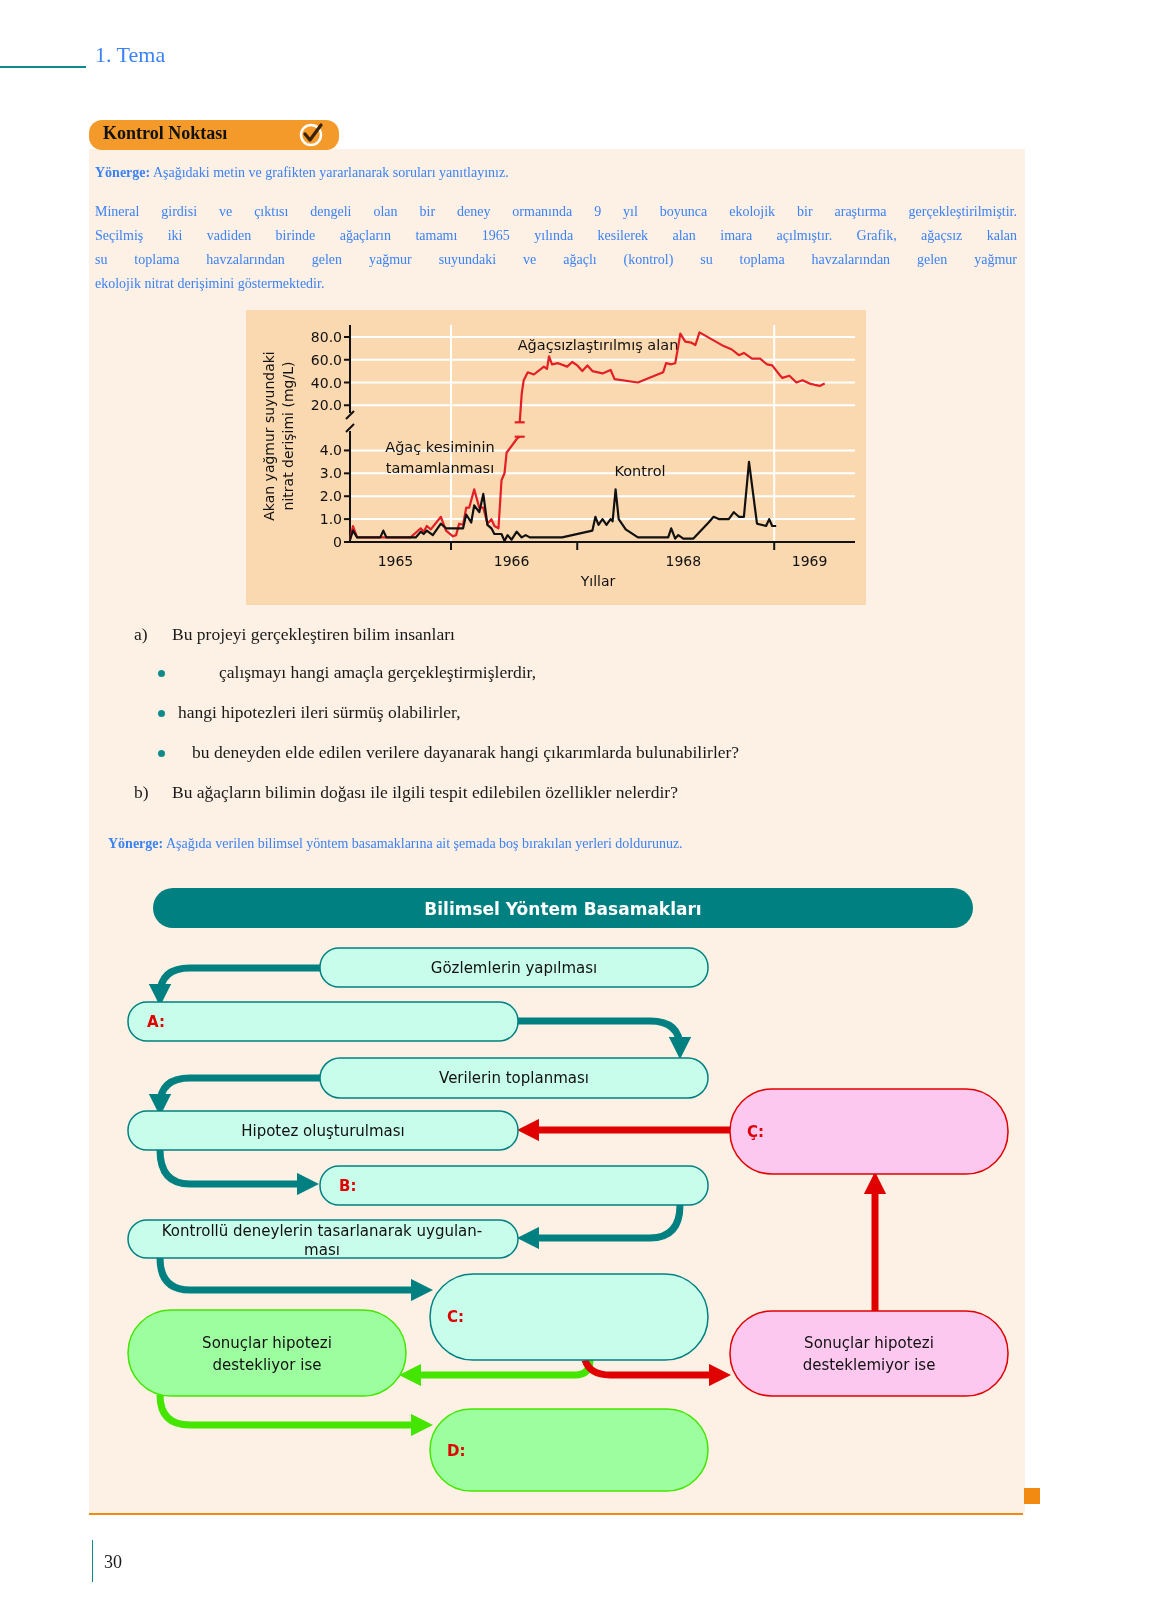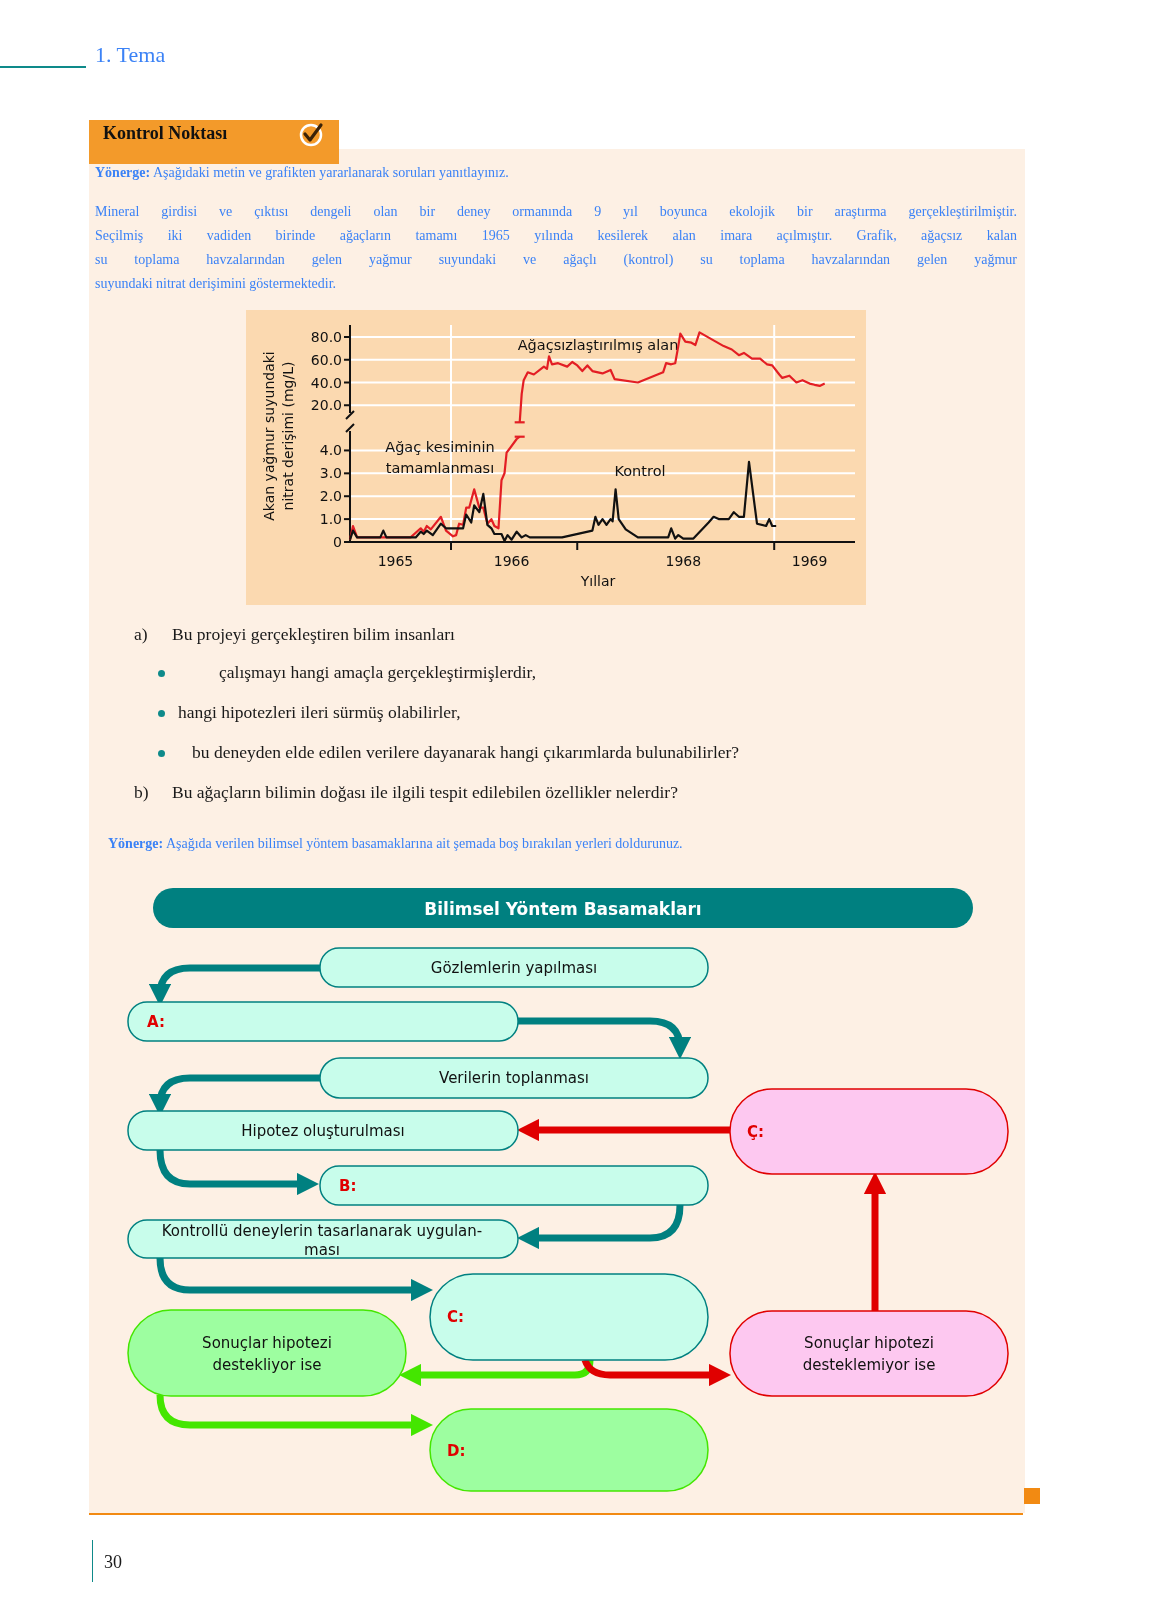--- a/index.html
+++ b/index.html
@@ -1,19 +1,19 @@
 <!DOCTYPE html>
 <html><head>
 <meta charset="utf-8">
 <style>
   html,body{margin:0;padding:0;background:#fff;}
   body{width:1152px;height:1624px;position:relative;overflow:hidden;font-family:"DejaVu Serif",serif;color:#1a1a1a;}
   .hdr-line{position:absolute;left:0;top:66px;width:86px;height:2px;background:#0e8a8a;}
   .hdr-title{position:absolute;left:95px;top:42px;font-size:22px;color:#3b82f6;font-family:"Liberation Serif",serif;}
-  .kn-tab{position:absolute;left:89px;top:120px;width:250px;height:44px;background:#f39a2a;}
+  .kn-tab{position:absolute;left:89px;top:120px;width:250px;height:30px;background:#f39a2a;border-radius:13px;}
   .kn-label{position:absolute;left:14px;top:3px;font-size:18px;color:#111;font-family:"Liberation Serif",serif;font-weight:bold;}
   .kn-check{position:absolute;left:210px;top:1px;width:26px;height:26px;}
   .panel{position:absolute;left:89px;top:149px;width:936px;height:1364px;background:#fdf0e4;}
   .panel-bottom{position:absolute;left:89px;top:1513px;width:934px;height:2px;background:#f28a12;}
   .corner-sq{position:absolute;left:1024px;top:1488px;width:16px;height:16px;background:#f28a12;}
   .p{position:absolute;font-family:"Liberation Serif",serif;font-size:14px;line-height:24px;color:#3b82f6;}
   .just{text-align:justify;text-align-last:justify;}
   b{font-weight:bold;}
   .chart-bg{position:absolute;left:246px;top:310px;width:620px;height:295px;background:#fbd9b0;}
   .q{position:absolute;font-family:"Liberation Serif",serif;font-size:17.5px;color:#1a1a1a;}
@@ -38,21 +38,21 @@
     <circle cx="12" cy="14" r="10" fill="none" stroke="#fff" stroke-width="2.5"></circle>
     <path d="M6 13 L11 19 L22 4" fill="none" stroke="#3a2208" stroke-width="3.2" stroke-linecap="round" stroke-linejoin="round"></path>
   </svg>
 </div>
 
 <div class="p" style="left:95px;top:161px;"><b>Yönerge:</b><span> Aşağıdaki metin ve grafikten yararlanarak soruları yanıtlayınız.</span></div>
 
 <div class="p just" style="left:95px;top:200px;width:922px;">Mineral girdisi ve çıktısı dengeli olan bir deney ormanında 9 yıl boyunca ekolojik bir araştırma gerçekleştirilmiştir.</div>
 <div class="p just" style="left:95px;top:224px;width:922px;">Seçilmiş iki vadiden birinde ağaçların tamamı 1965 yılında kesilerek alan imara açılmıştır. Grafik, ağaçsız kalan</div>
 <div class="p just" style="left:95px;top:248px;width:922px;">su toplama havzalarından gelen yağmur suyundaki ve ağaçlı (kontrol) su toplama havzalarından gelen yağmur</div>
-<div class="p" style="left:95px;top:272px;">suyundaki nitrat derişimini göstermektedir.</div>
+<div class="p" style="left:95px;top:272px;">ekolojik nitrat derişimini göstermektedir.</div>
 
 <div class="chart-bg"></div>
 <svg id="chart" width="1152" height="620" style="position:absolute;left:0;top:0;" font-family="DejaVu Sans, sans-serif">
     <line x1="350" x2="855" y1="519.1111111111111" y2="519.1111111111111" stroke="#fff" stroke-width="2"></line>
     <line x1="350" x2="855" y1="496.22222222222223" y2="496.22222222222223" stroke="#fff" stroke-width="2"></line>
     <line x1="350" x2="855" y1="473.33333333333337" y2="473.33333333333337" stroke="#fff" stroke-width="2"></line>
     <line x1="350" x2="855" y1="450.44444444444446" y2="450.44444444444446" stroke="#fff" stroke-width="2"></line>
     <line x1="350" x2="855" y1="405.25" y2="405.25" stroke="#fff" stroke-width="2"></line>
     <line x1="350" x2="855" y1="382.5" y2="382.5" stroke="#fff" stroke-width="2"></line>
     <line x1="350" x2="855" y1="359.75" y2="359.75" stroke="#fff" stroke-width="2"></line>

